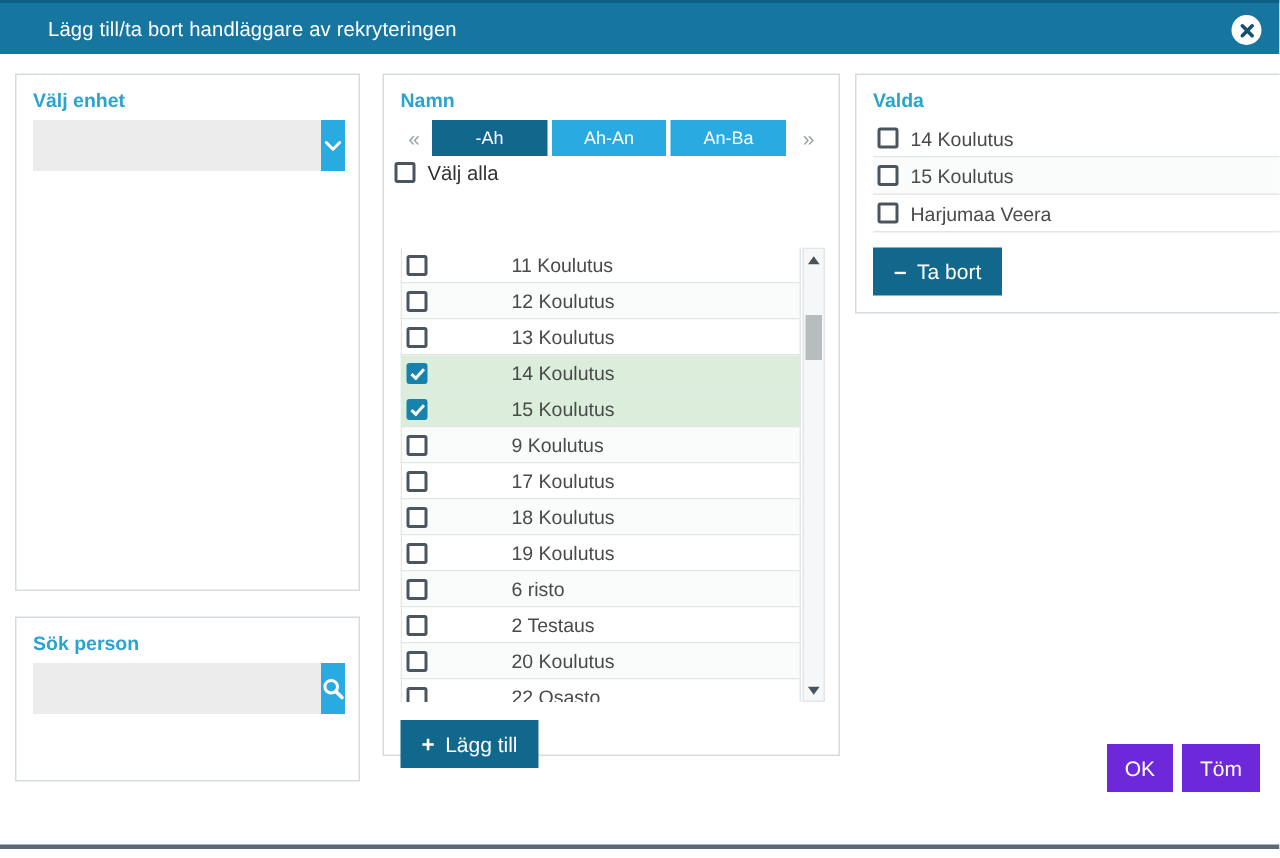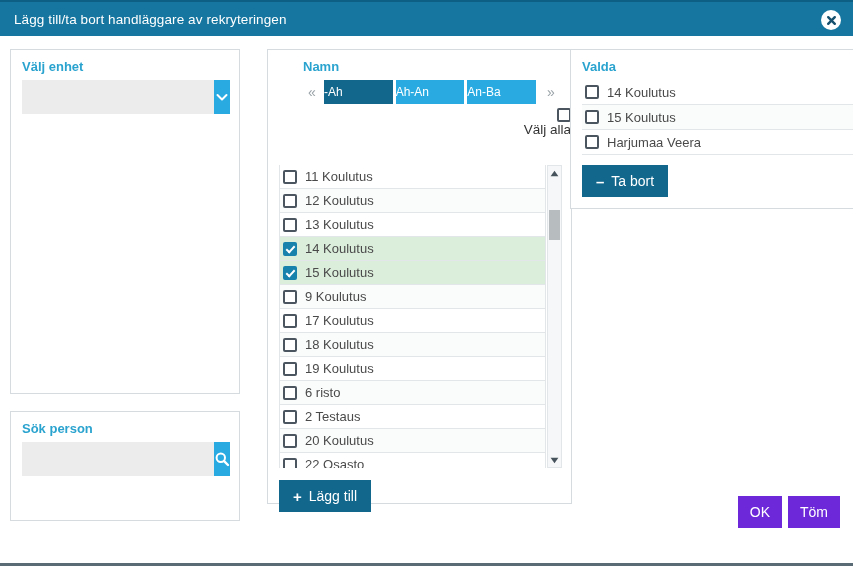--- a/index.html
+++ b/index.html
@@ -20,20 +20,21 @@
   
   .titlebar {
     position: absolute;
     left: 0; top: 0;
     width: 853px; height: 36px;
     background: #16769f;
     border-top: 2px solid #0e5f84;
     box-sizing: border-box;
     display: flex;
     align-items: center;
+    padding-left: 18px;
   }
   .titlebar-text {
     color: #ffffff;
     font-size: 13.5px;
     margin-left: 14px;
     letter-spacing: 0.1px;
     white-space: nowrap;
   }
   .close-btn {
     position: absolute;
@@ -105,57 +106,56 @@
     display: flex;
     align-items: center;
     justify-content: center;
     cursor: pointer;
     padding: 0;
   }
   .icon-btn svg { display: block; }
 
   
   #panel-names {
-    left: 267px; top: 13px;
-    width: 305px; height: 455px; padding-left: 24px;
+    left: 255px; top: 13px;
+    width: 305px; height: 455px;
   }
   .pager {
     display: flex;
     align-items: center;
     margin: 0 8px 0 8px;
     height: 24px;
   }
   .pager-arrow {
     width: 24px;
     text-align: center;
     color: #9aa3a8;
     font-size: 14px;
     cursor: pointer;
     user-select: none;
   }
   .pg-tab {
     flex: 1;
     height: 24px;
     line-height: 24px;
-    text-align: left;
+    text-align: center;
     background: #29abe2;
     color: #ffffff;
     font-size: 12px;
     margin-right: 3px;
     cursor: pointer;
     user-select: none;
   }
   .pg-tab.active { background: #12678c; }
 
   .select-all {
     display: flex;
-    align-items: flex-end;
+    align-items: flex-start;
     height: 26px;
-    margin: 4px 0 2px 20px;
-    flex-direction: column;
+    margin: 4px 0 2px 7px;
   }
   .select-all .lbl {
     margin-left: 8px;
     font-size: 13.5px;
     color: #333;
   }
 
   
   .cb {
     width: 14px; height: 14px;
@@ -199,20 +199,21 @@
     display: flex;
     align-items: center;
     height: 24px;
     border-bottom: 1px solid #e3e6e8;
     border-left: 1px solid #e3e6e8;
     border-right: 1px solid #e3e6e8;
     box-sizing: border-box;
     padding-left: 3px;
     background: #ffffff;
     cursor: pointer;
+    gap: 48px;
   }
   .row:nth-child(even) { background: #fafbfb; }
   .row.selected { background: #dbeedb; }
   .row .lbl {
     margin-left: 8px;
     font-size: 13px;
     color: #4a4a4a;
   }
 
   

